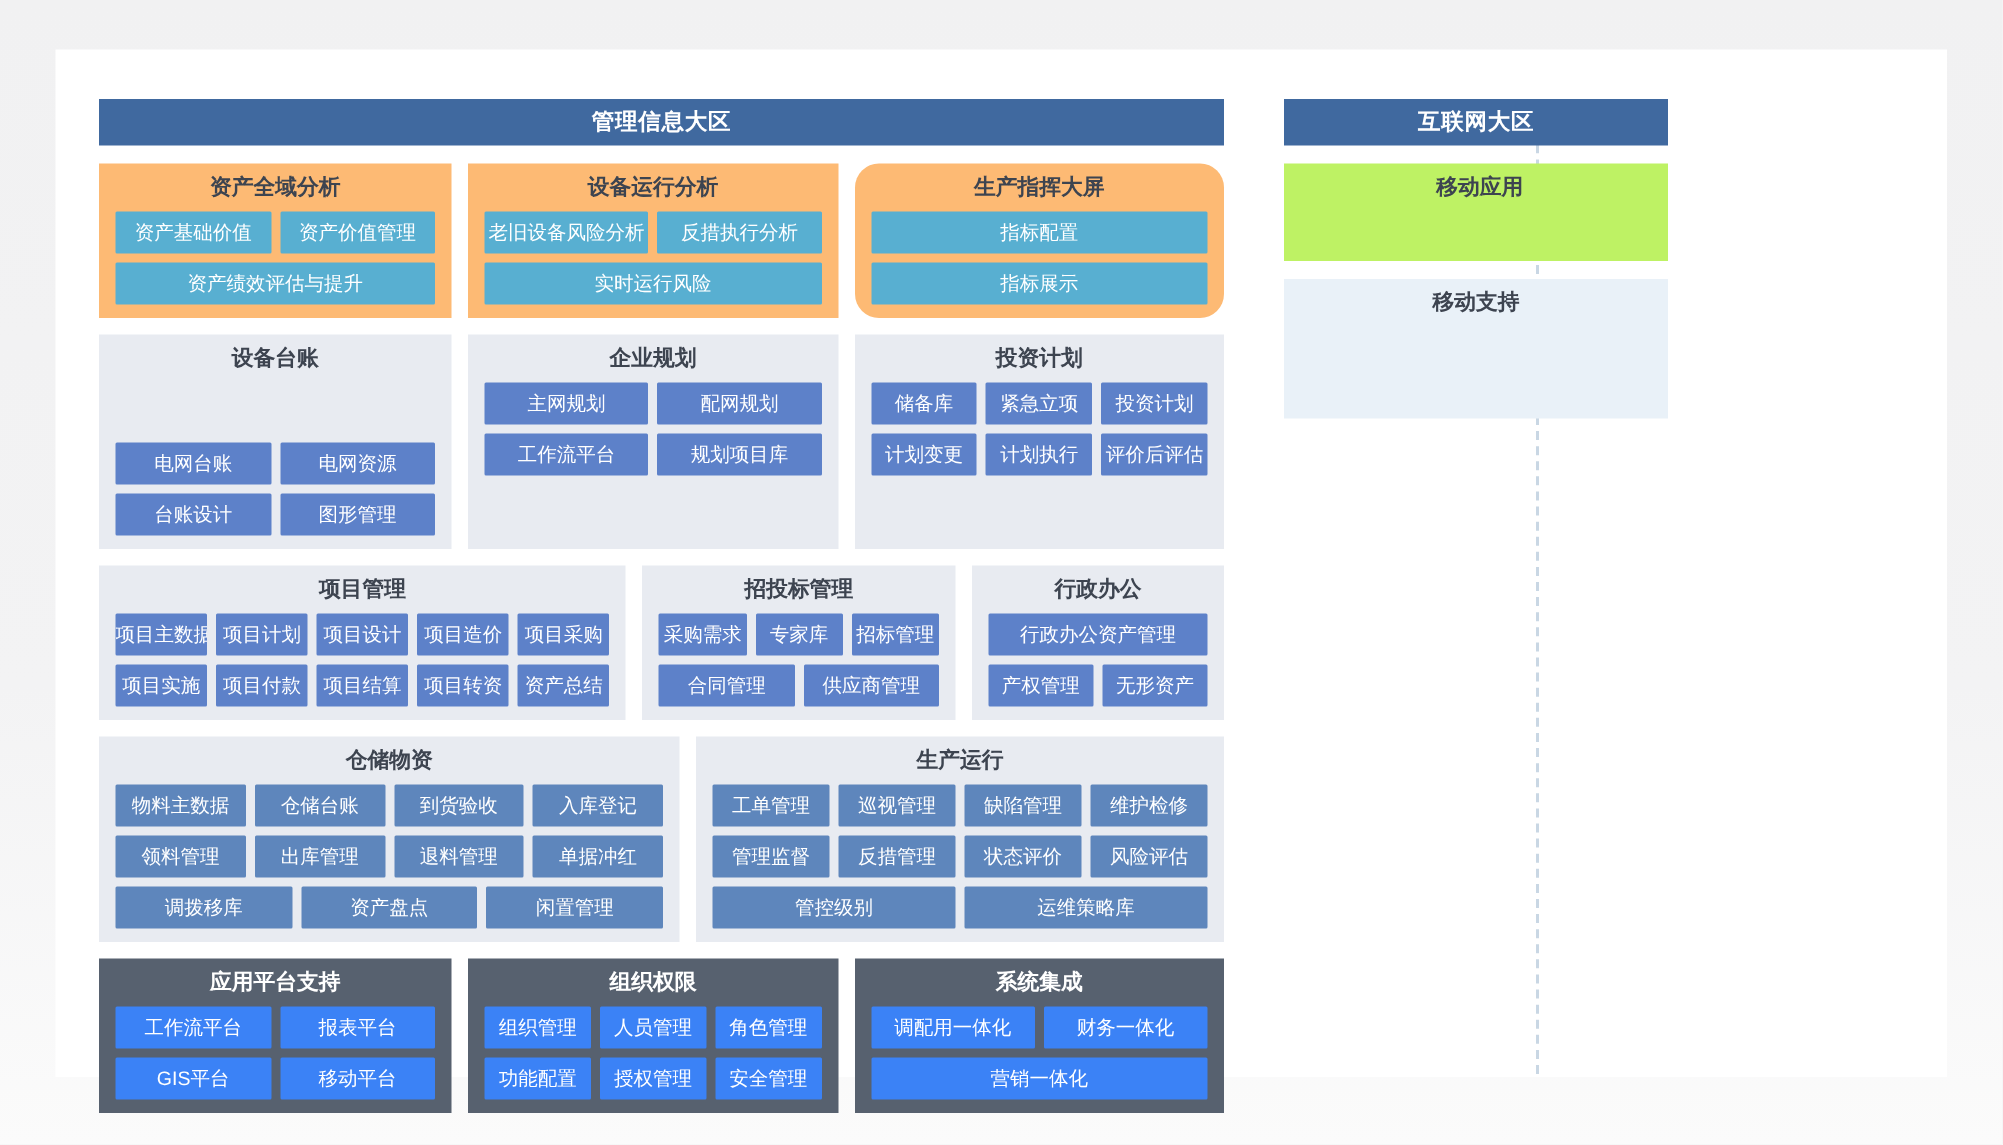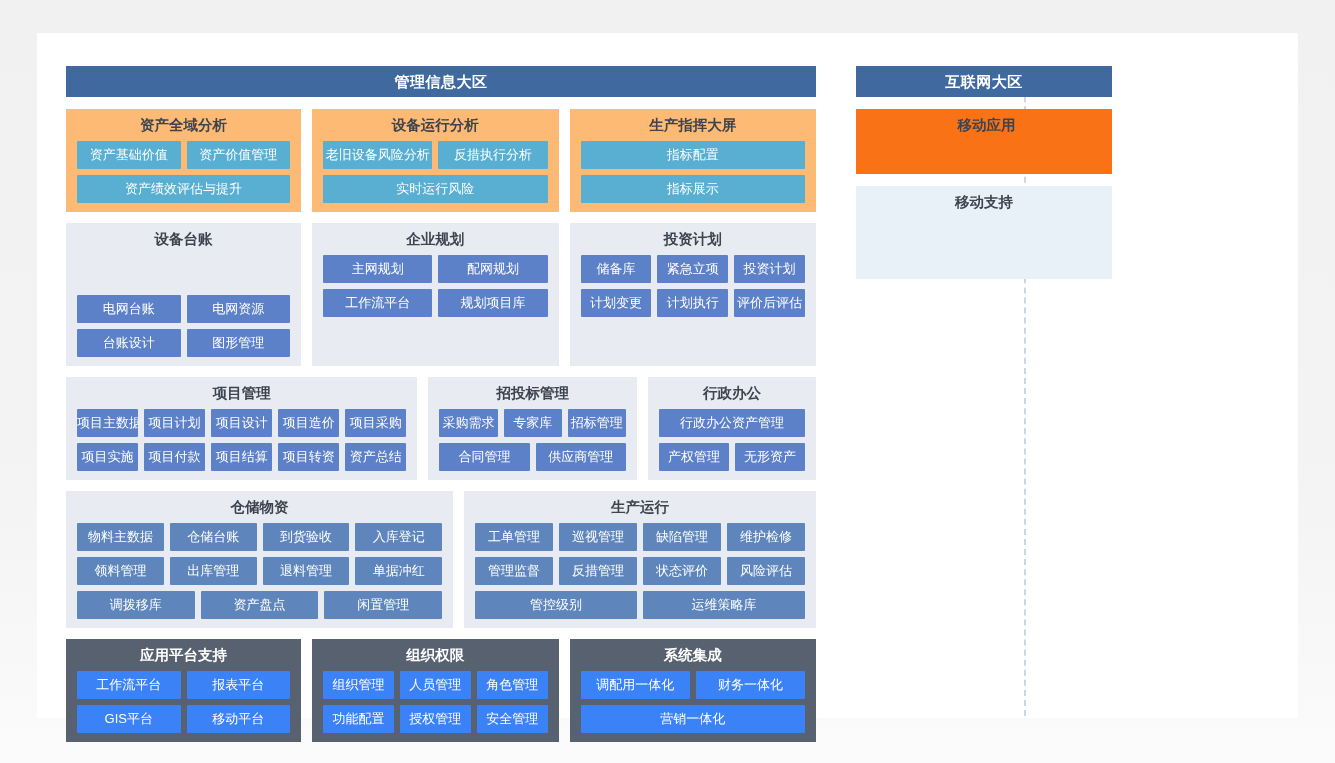--- a/index.html
+++ b/index.html
@@ -55,21 +55,21 @@
 
   
   .group {
     padding: 7px 11px 9px 11px;
     display: flex;
     flex-direction: column;
   }
   .group.lightblue { background: #fdba74; }
   .group.gray      { background: #e8ebf1; }
   .group.dark      { background: #57616f; }
-  .group.softblue  { background: #f97316; padding-left: 16px; }
+  .group.softblue  { background: #bef264; padding-left: 16px; }
   .group.paleblue  { background: #e9f1f8; }
 
   .group-title {
     text-align: center;
     font-size: 14.5px;
     font-weight: bold;
     color: #3d4450;
     margin-bottom: 7px;
     line-height: 18px;
   }
@@ -132,21 +132,21 @@
                 <div class="tiles">
                   <div class="tline">
                     <div class="tile teal">老旧设备风险分析</div>
                     <div class="tile teal">反措执行分析</div>
                   </div>
                   <div class="tline">
                     <div class="tile teal">实时运行风险</div>
                   </div>
                 </div>
               </div>
-              <div class="group lightblue" style="width: 300px;">
+              <div class="group lightblue" style="width: 300px; border-radius: 16px;">
                 <div class="group-title">生产指挥大屏</div>
                 <div class="tiles">
                   <div class="tline">
                     <div class="tile teal">指标配置</div>
                   </div>
                   <div class="tline">
                     <div class="tile teal">指标展示</div>
                   </div>
                 </div>
               </div>

